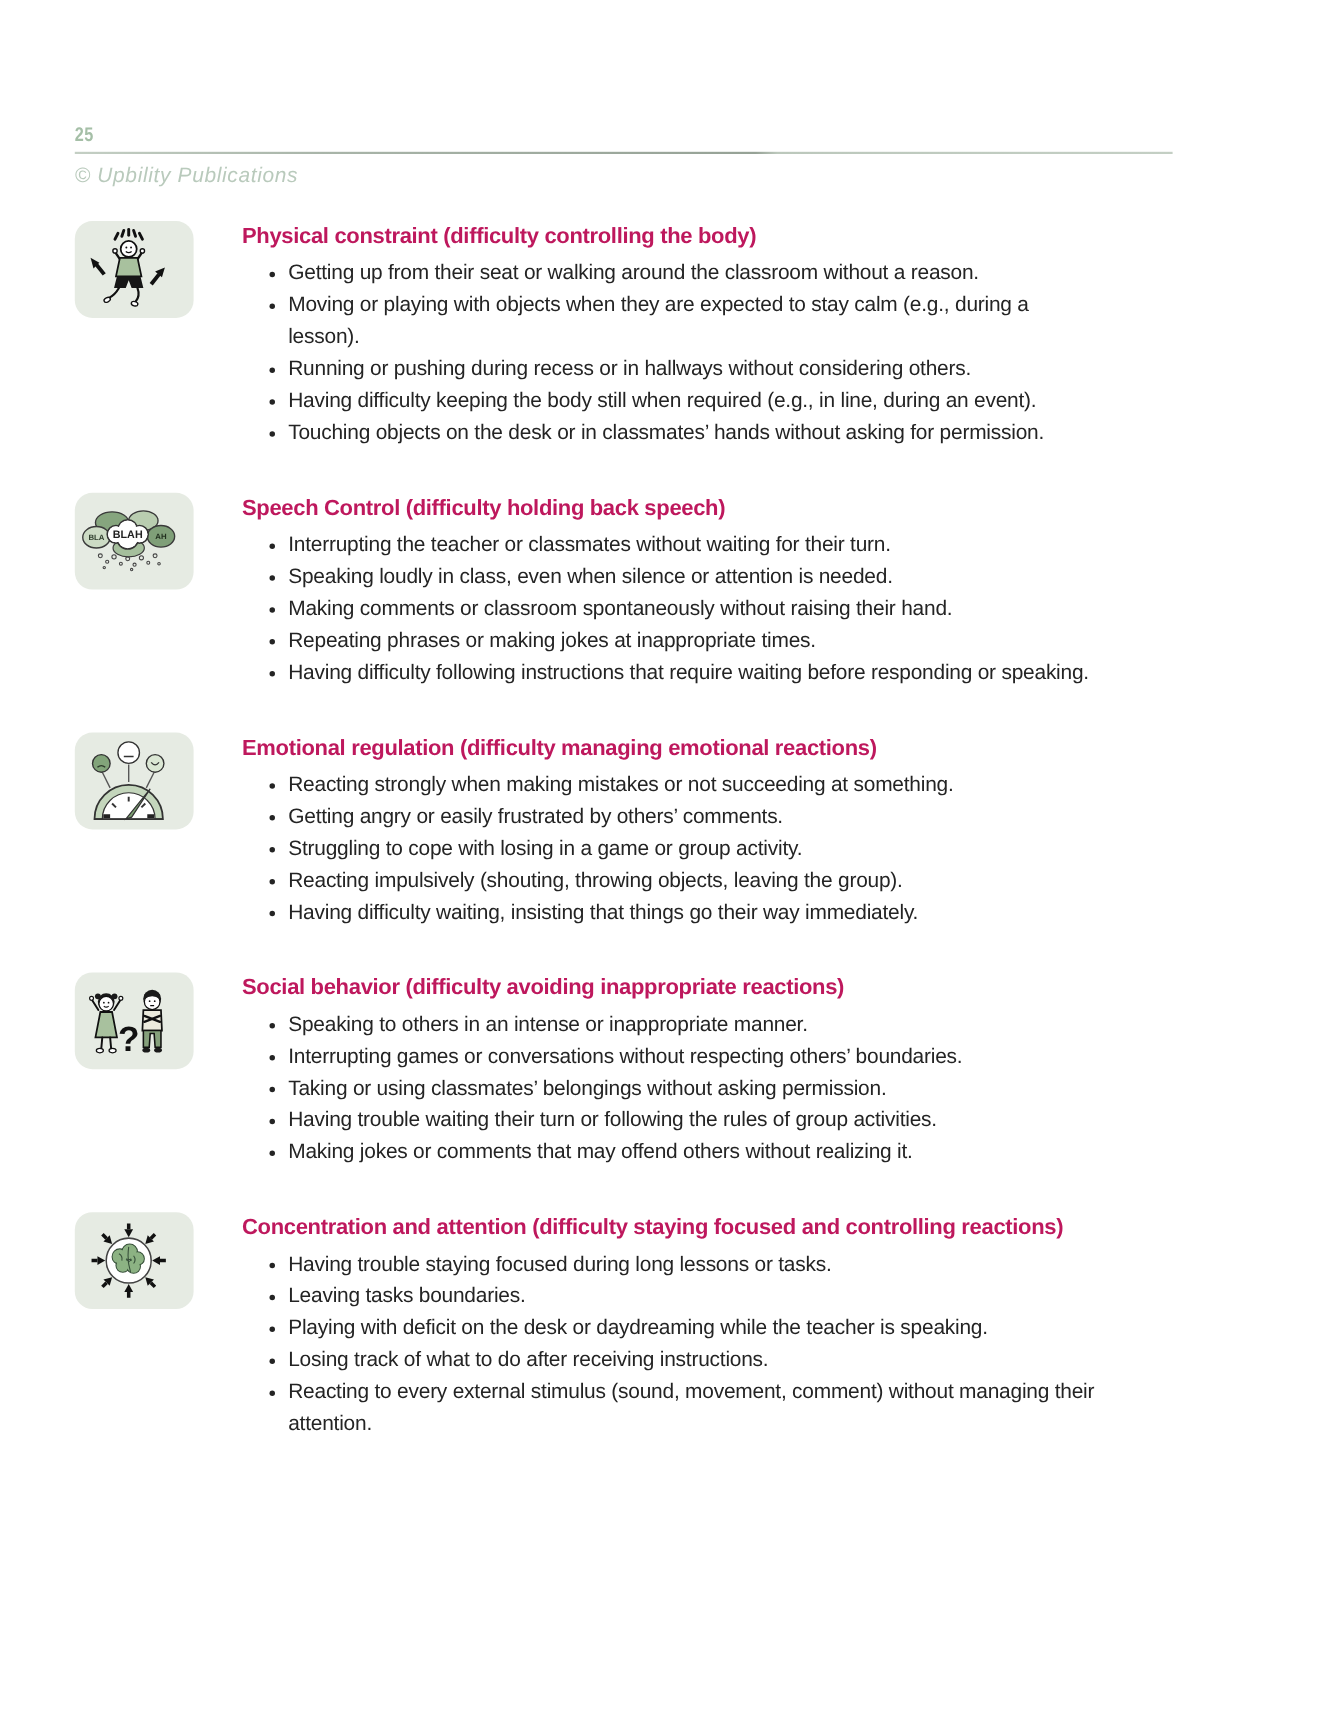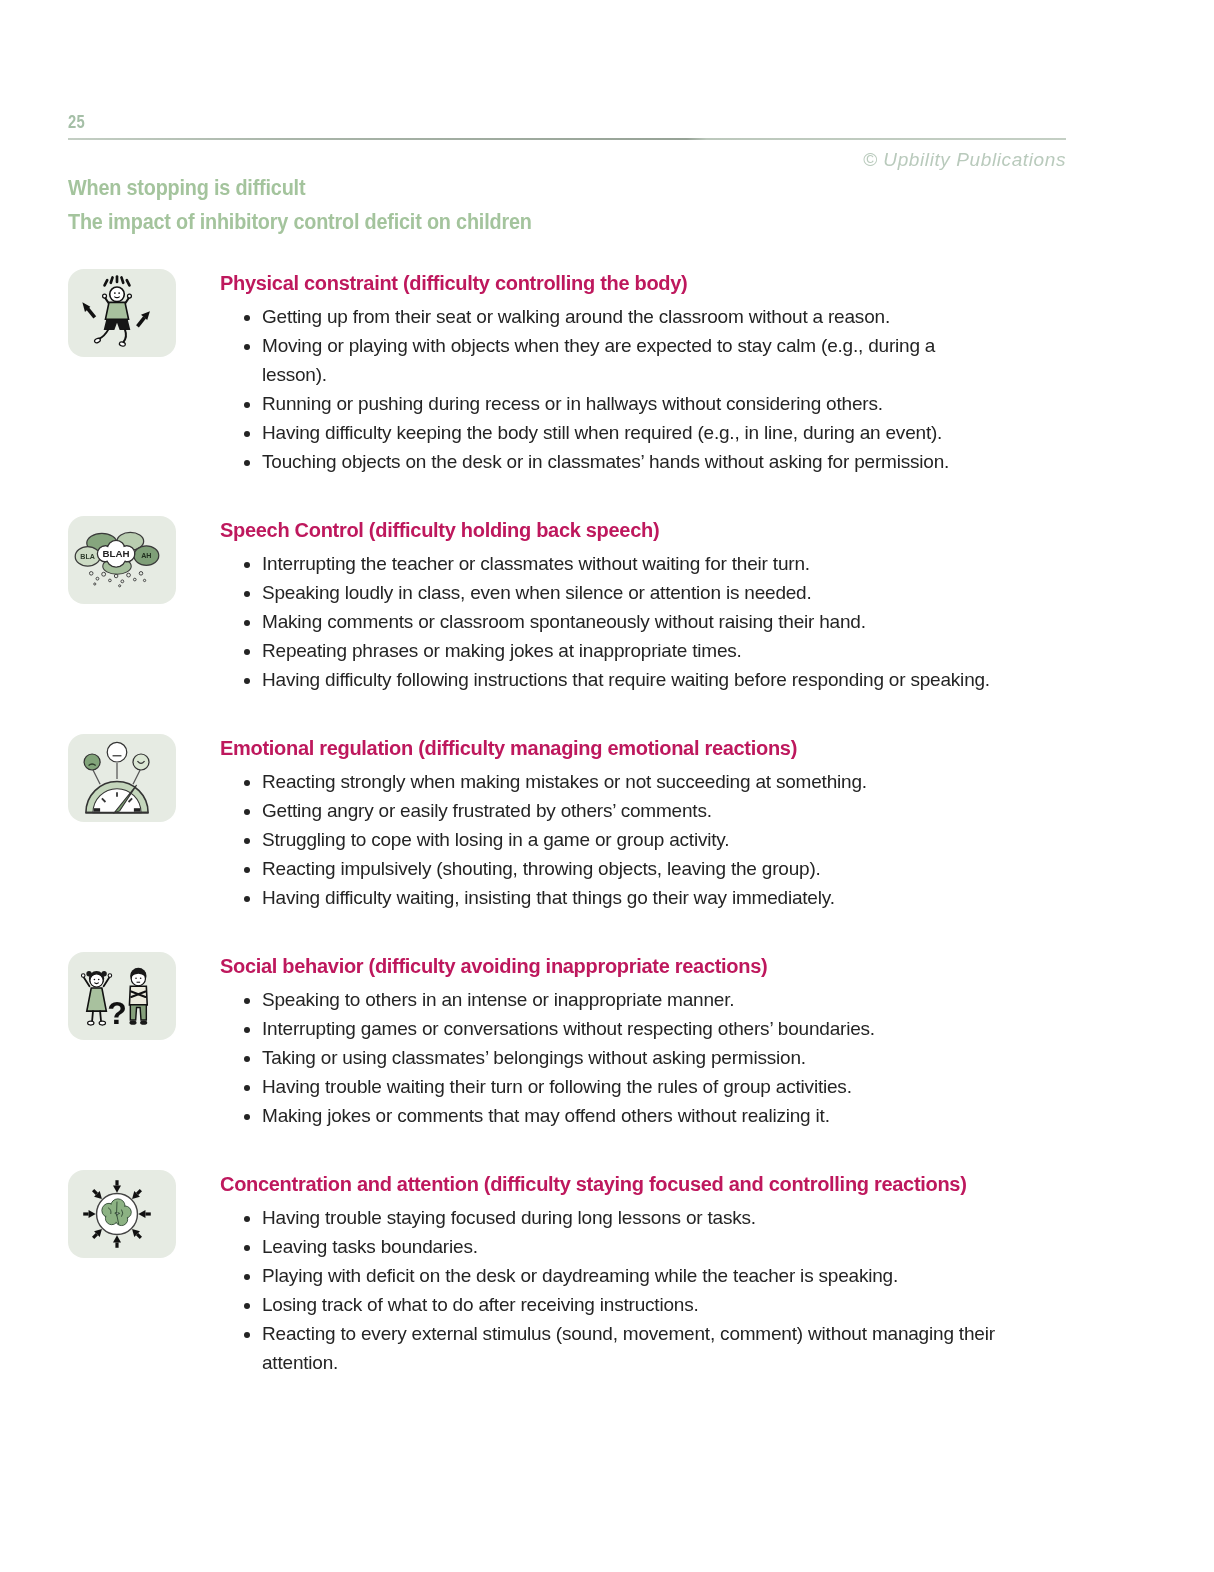--- a/index.html
+++ b/index.html
@@ -29,21 +29,21 @@
     color:var(--page-number-green);
     transform:scaleX(.82);transform-origin:left center;
     letter-spacing:.5px;
     margin-bottom:5px;
   }
   .rule{
     height:2px;border:0;margin:0;
     background:linear-gradient(to right,#c4cfc4 0%,#a9b5a9 22%,#96a296 62%,#bcc8bc 64%,#c4cfc4 100%);
   }
   .copyright{
-    text-align:right;
+    text-align:left;
     font-style:italic;
     font-size:19px;
     color:var(--copyright-green);
     letter-spacing:.6px;
     margin-top:9px;
   }
   .titles{margin-top:0px;}
   .titles h1,.titles h2{
     margin:0;
     font-size:22px;
@@ -91,24 +91,20 @@
 </style>
 </head>
 <body>
 
 <div class="page">
 
   <div class="page-number">25</div>
   <hr class="rule">
   <div class="copyright">© Upbility Publications</div>
 
-  <div class="titles">
-    <h1>When stopping is difficult</h1>
-    <h2>The impact of inhibitory control deficit on children</h2>
-  </div>
 
   <main id="sections">
   <section class="section">
     <div class="icon-box">
     <svg viewBox="0 0 110 90" xmlns="http://www.w3.org/2000/svg">
       <g stroke="#111" stroke-width="3" stroke-linecap="round">
         <line x1="41" y1="14" x2="44" y2="8"></line>
         <line x1="48" y1="11" x2="50" y2="5"></line>
         <line x1="55" y1="10" x2="55" y2="4"></line>
         <line x1="62" y1="11" x2="60" y2="5"></line>

